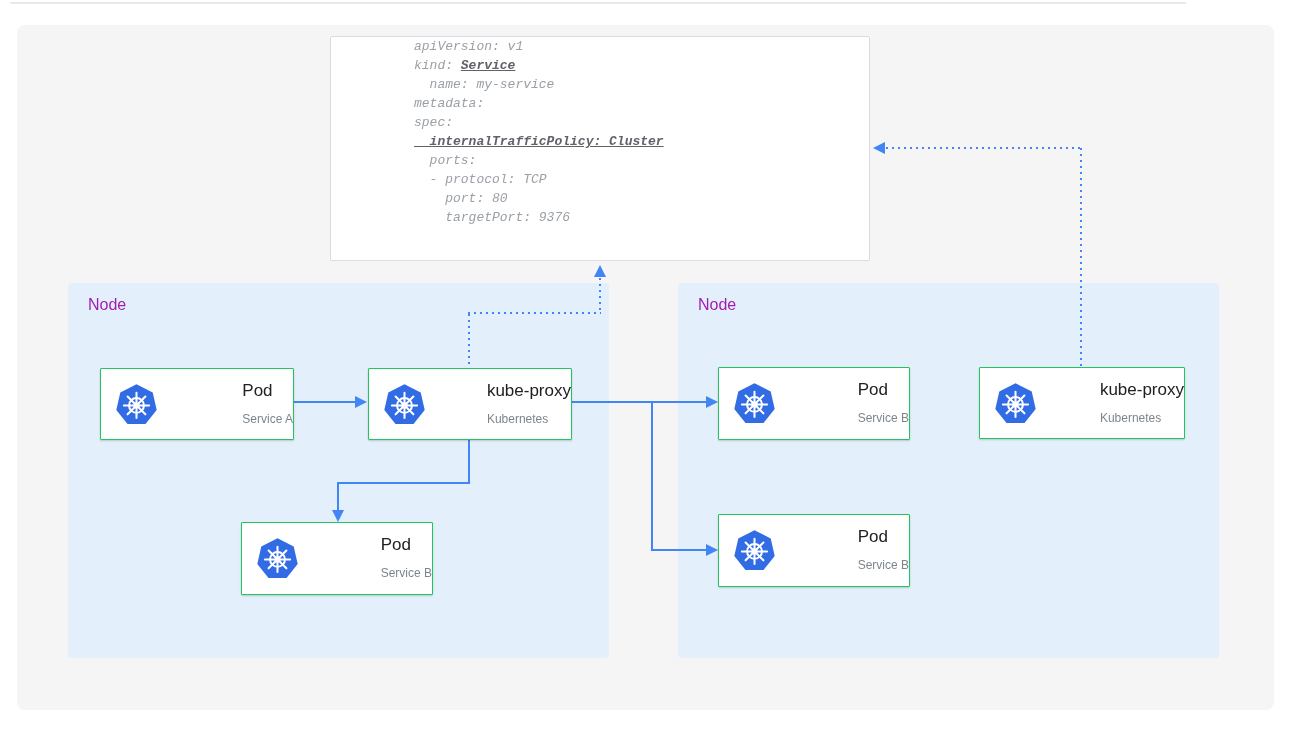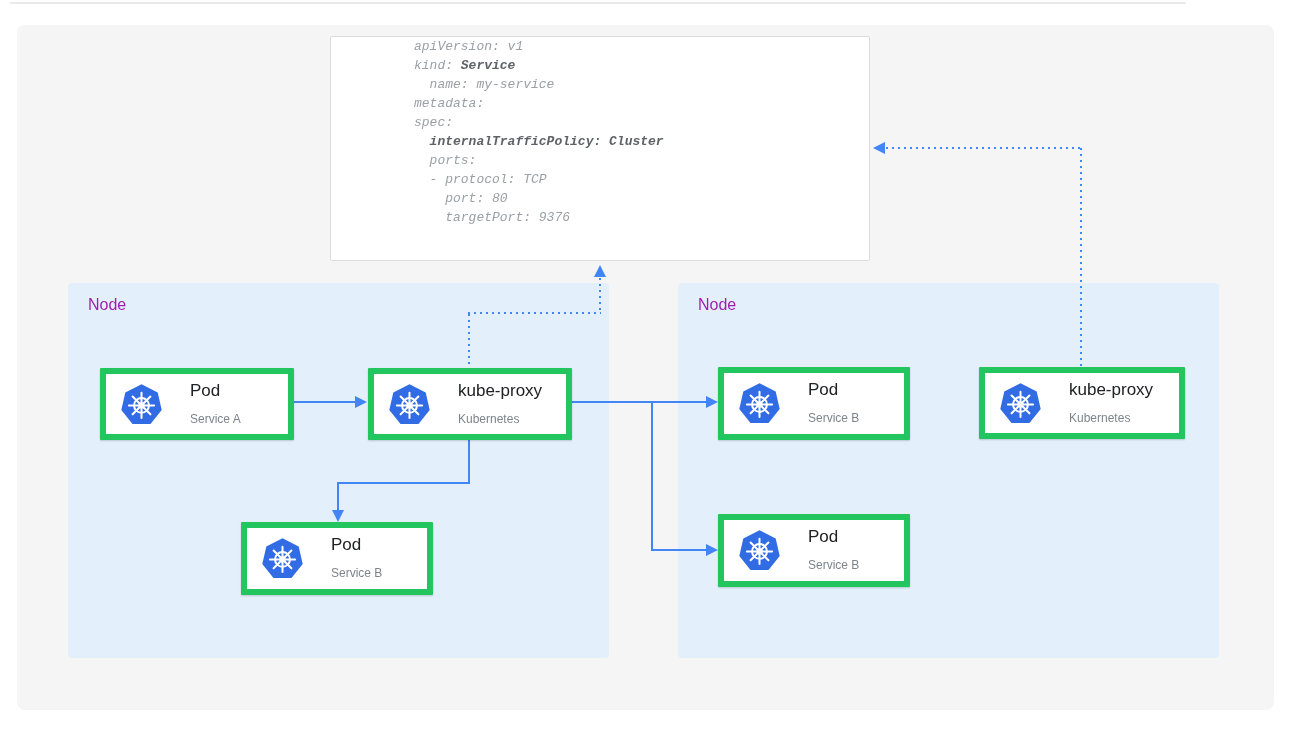--- a/index.html
+++ b/index.html
@@ -6,31 +6,31 @@
   .canvas{position:relative;width:1296px;height:729px;background:#ffffff;overflow:hidden;
           font-family:"Liberation Sans",sans-serif;}
   .topline{position:absolute;left:10px;top:2px;width:1176px;height:2px;background:#e9e9ea;border-radius:2px;}
   .panel{position:absolute;left:17px;top:25px;width:1257px;height:685px;background:#f5f5f6;border-radius:8px;}
 
   
   .yaml-card{position:absolute;left:330px;top:36px;width:540px;height:225px;background:#ffffff;
              border:1px solid #dadce0;border-radius:2px;box-sizing:border-box;padding:0 0 0 83px;z-index:2;}
   .yaml-line{font-family:"Liberation Mono",monospace;font-style:italic;font-size:13px;line-height:19px;
              color:#9aa0a6;white-space:pre;}
-  .yaml-line .b, .yaml-line.b{font-weight:bold;color:#5f6368;}
+  .yaml-line .b, .yaml-line.b{font-weight:bold;color:#5f6368;text-decoration:underline;}
 
   
   .node{position:absolute;top:283px;width:541px;height:375px;background:#e3f0fc;border-radius:4px;z-index:1;}
   .node-left{left:68px;}
   .node-right{left:678px;}
   .node-label{position:absolute;left:20px;top:13px;font-size:16px;color:#a21caf;}
 
   
-  .card{position:absolute;background:#fff;border:6px solid #22c55e;box-sizing:border-box;border-radius:1px;
-        box-shadow:0 1px 2px rgba(0,0,0,0.18);display:flex;align-items:center;padding-left:13px;z-index:3;}
+  .card{position:absolute;background:#fff;border:1px solid #22c55e;box-sizing:border-box;border-radius:1px;
+        box-shadow:0 1px 2px rgba(0,0,0,0.18);display:flex;align-items:center;padding-left:13px;z-index:3;justify-content:space-between;}
   .card .k8s{width:45px;height:45px;flex:none;}
   .card .txt{margin-left:26px;}
   .card .title{font-size:17px;line-height:22px;color:#202124;}
   .card .subtitle{font-size:12px;line-height:20px;color:#7d858c;margin-top:7px;}
 
   .card-pod-a{left:100px;top:368px;width:194px;height:72px;}
   .card-kp-left{left:368px;top:368px;width:204px;height:72px;}
   .card-pod-b-left{left:241px;top:522px;width:192px;height:73px;}
   .card-pod-b-rt{left:718px;top:367px;width:192px;height:73px;}
   .card-kp-right{left:979px;top:367px;width:206px;height:72px;}

